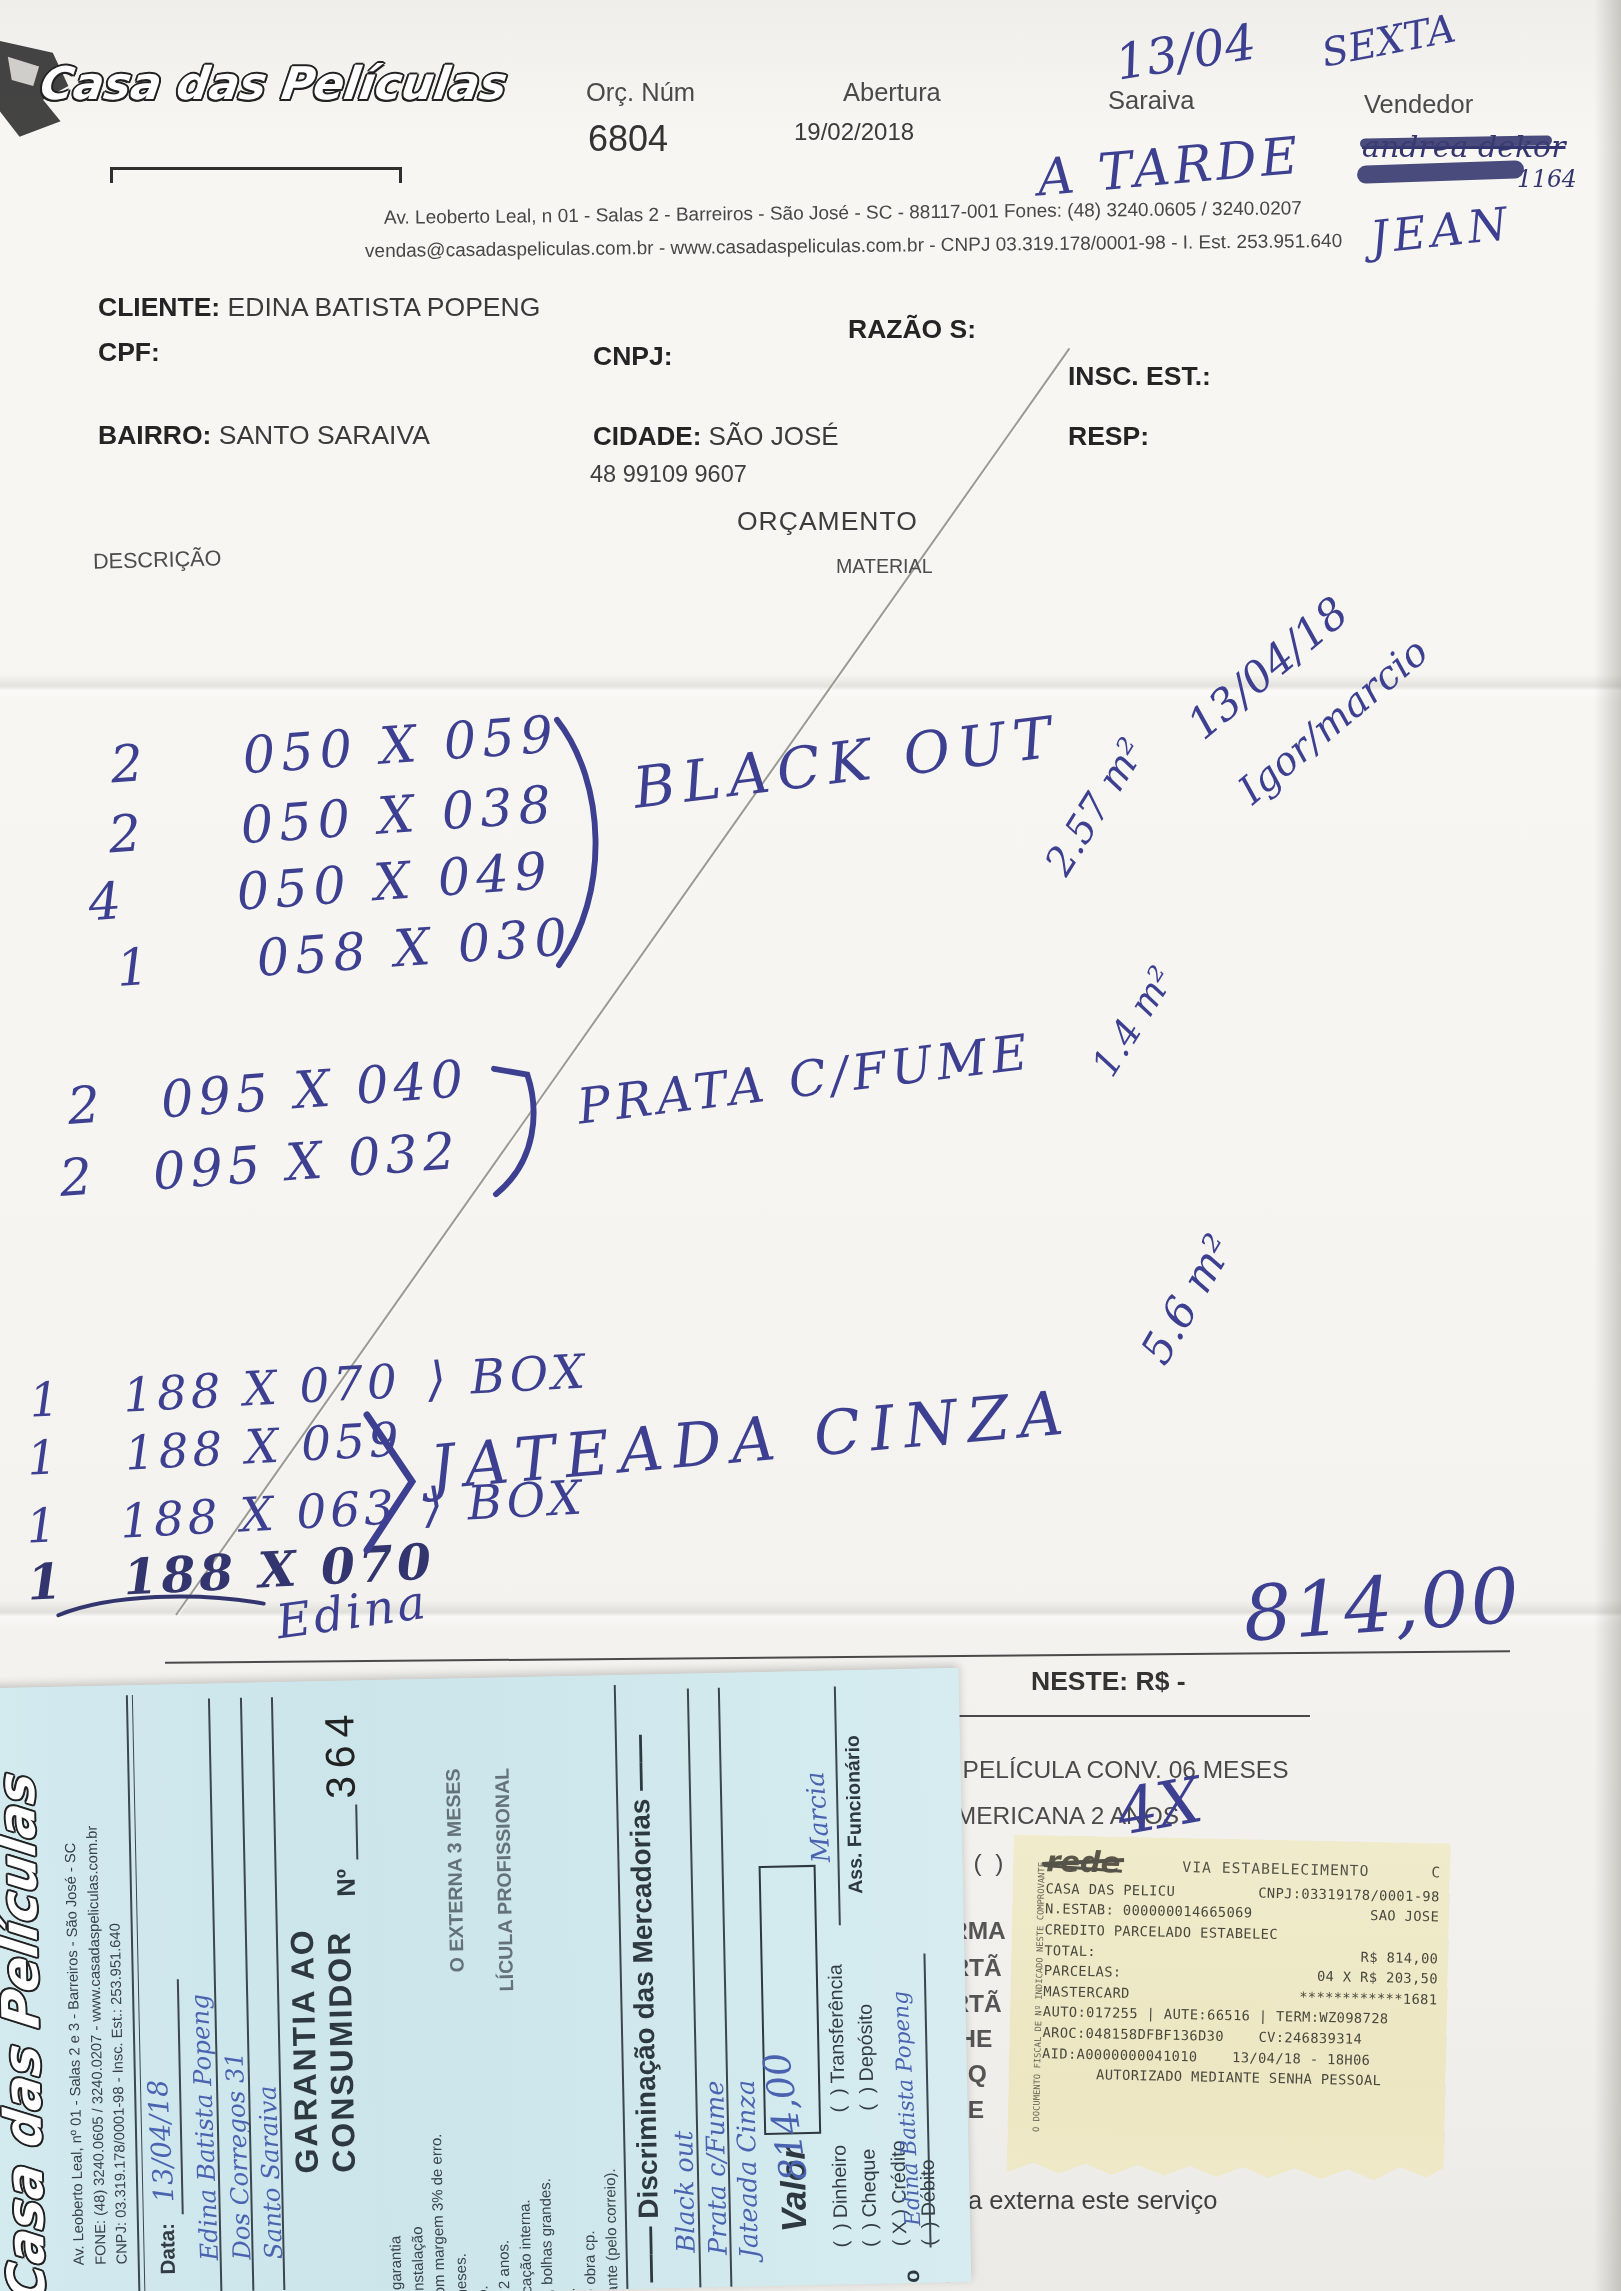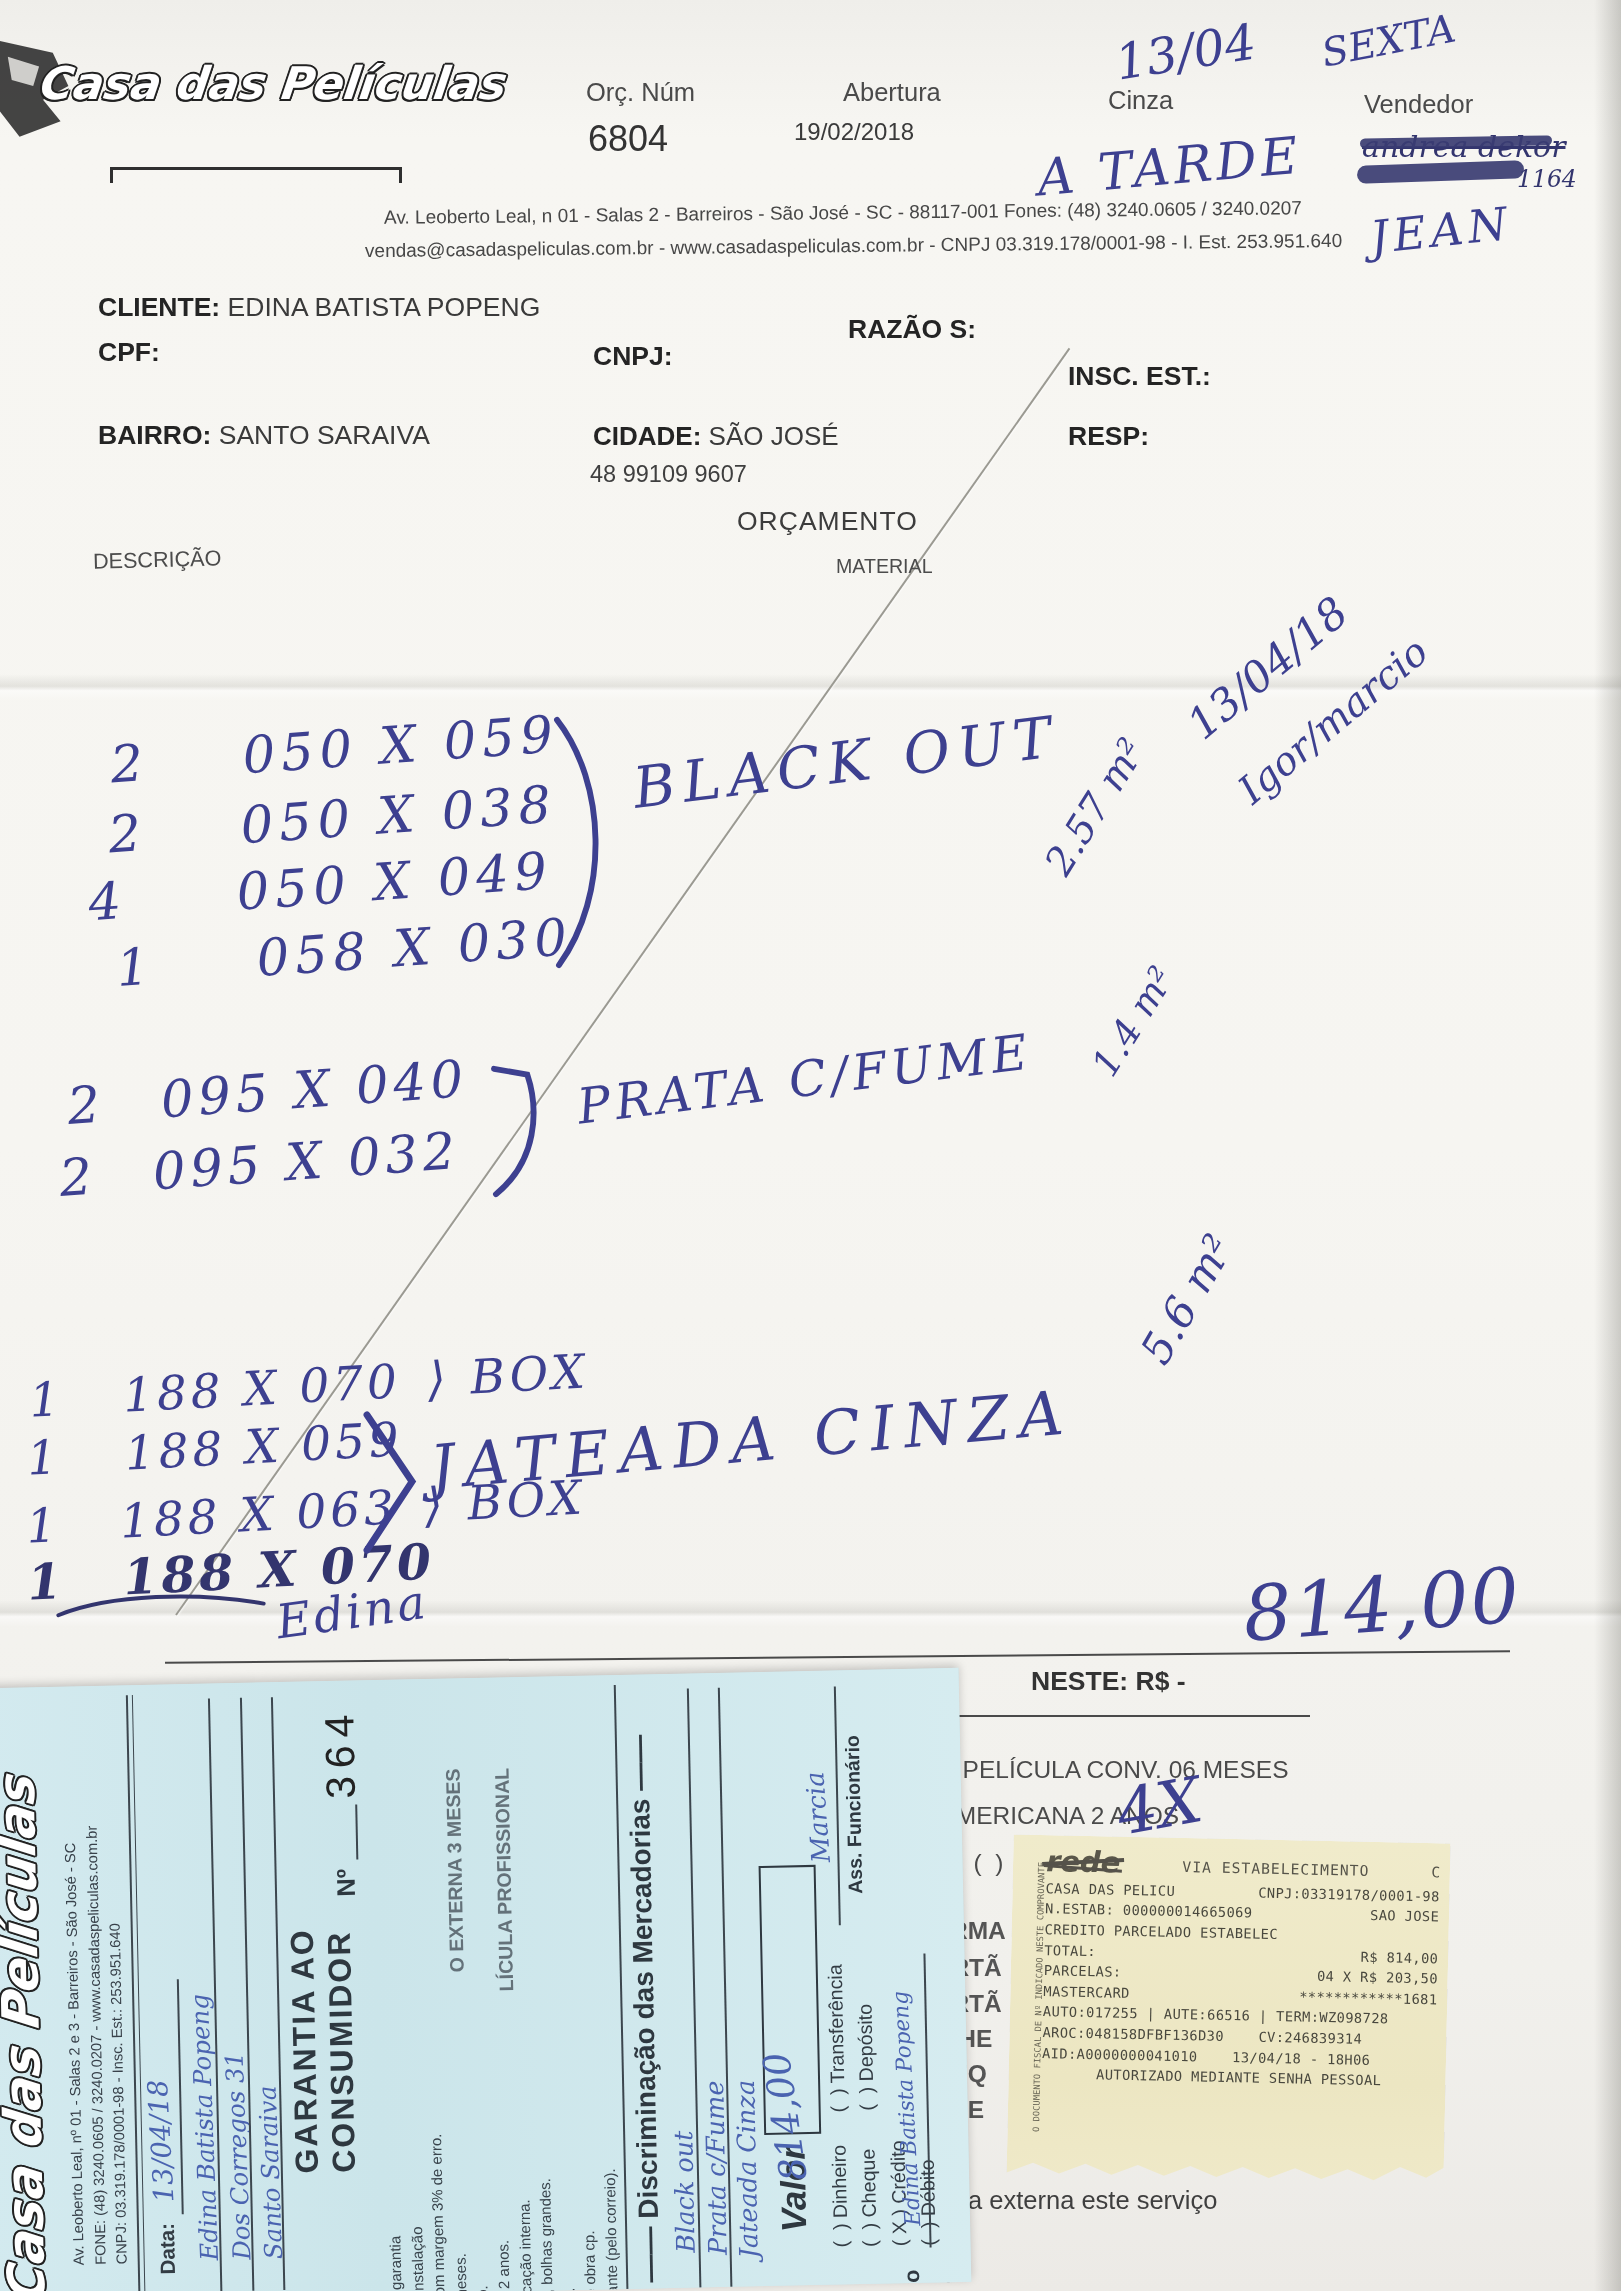--- a/index.html
+++ b/index.html
@@ -54,21 +54,21 @@
   <div class="edge-shade"></div>
   <div class="abs" style="left:176px;top:1614px;width:1550px;height:2px;background:#9b9a92;transform-origin:0 50%;transform:rotate(-54.8deg);box-shadow:0 1px 2px rgba(255,255,255,.8);"></div>
 
   <div class="abs logo-outline" style="left:41px;top:57px;font-size:45px;transform:skewX(-8deg);">Casa das Películas</div>
   <div class="abs" style="left:110px;top:167px;width:286px;height:12.7px;border-top:3.9px solid #2f2f2f;border-left:3.9px solid #2f2f2f;border-right:3.9px solid #2f2f2f;"></div>
 
   <div class="abs print" style="left:586px;top:78px;font-size:25.5px;color:#4a4a4a;">Orç. Núm</div>
   <div class="abs print" style="left:588px;top:118px;font-size:36px;color:#333;">6804</div>
   <div class="abs print" style="left:843px;top:78px;font-size:25.5px;color:#4a4a4a;">Abertura</div>
   <div class="abs print" style="left:794px;top:118px;font-size:24px;color:#3a3a3a;">19/02/2018</div>
-  <div class="abs print" style="left:1108px;top:86px;font-size:25.5px;color:#4a4a4a;">Cinza</div>
+  <div class="abs print" style="left:1108px;top:86px;font-size:25.5px;color:#4a4a4a;">Saraiva</div>
   <div class="abs print" style="left:1364px;top:90px;font-size:25.5px;color:#4a4a4a;">Vendedor</div>
 
   <div class="abs hw" style="left:1115px;top:23.5px;font-size:49px;transform:rotate(-9deg);">13/04</div>
   <div class="abs hw" style="left:1321px;top:17.6px;font-size:39px;transform:rotate(-11deg);">SEXTA</div>
   <div class="abs hw" style="left:1037px;top:137px;font-size:51px;transform:rotate(-5deg);letter-spacing:3.9px;">A TARDE</div>
   <div class="abs hw hw-dk strike" style="left:1362px;top:129px;font-size:30px;">andrea dekor</div>
   <div class="scribble" style="left:1360px;top:137px;width:192px;height:9.8px;transform:rotate(-1deg);"></div>
   <div class="abs hw hw-dk" style="left:1517px;top:165px;font-size:23.5px;">1164</div>
   <div class="scribble" style="left:1357px;top:163px;width:167px;height:17.6px;transform:rotate(-2deg);border-radius:9.8px;"></div>
   <div class="abs hw" style="left:1370px;top:204px;font-size:45px;transform:rotate(-6deg);letter-spacing:4.9px;">JEAN</div>

